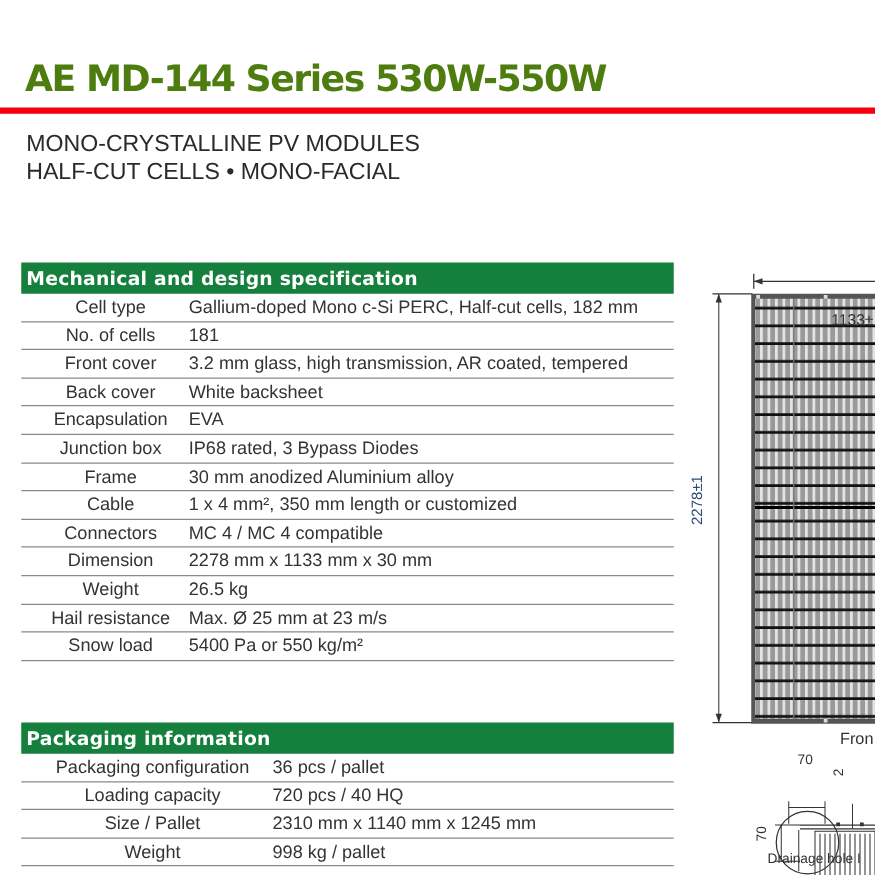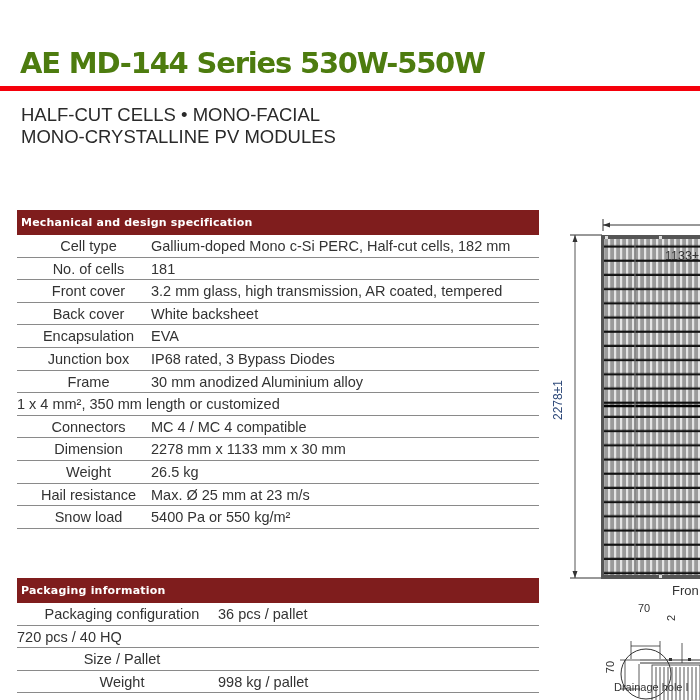--- a/index.html
+++ b/index.html
@@ -25,23 +25,23 @@
     white-space: nowrap;
   }
   .subtitle div { margin: 0; }
 
   .spec-table {
     position: absolute; left: 17px; width: 522px;
   }
   .spec-table.mech { top: 210px; }
   .spec-table.pack { top: 578px; }
   .section-header {
-    background: #7f1d1d; color: #ffffff;
+    background: #15803d; color: #ffffff;
     font-family: "DejaVu Sans", sans-serif; font-weight: bold;
-    font-size: 11px; height: 25px; line-height: 26px;
+    font-size: 15px; height: 25px; line-height: 26px;
     padding-left: 4px; white-space: nowrap; letter-spacing: 0.2px;
   }
   .row {
     display: flex; height: 22.6px; line-height: 22px;
     border-bottom: 1.5px solid #8a8a8a;
     font-size: 14.5px; color: #333333; white-space: nowrap;
     box-sizing: border-box;
   }
   .row .label { padding-left: 9px; text-align: center; }
   .mech .row .label { width: 125px; }
@@ -54,22 +54,22 @@
   .caption {
     position: absolute; font-size: 12.5px; color: #333; white-space: nowrap;
   }
 </style>
 </head>
 <body>
 
 <h1 class="title">AE MD-144 Series 530W-550W</h1>
 <div class="red-rule"></div>
 <div class="subtitle">
+  <div>MONO-CRYSTALLINE PV MODULES</div>
   <div>HALF-CUT CELLS • MONO-FACIAL</div>
-  <div>MONO-CRYSTALLINE PV MODULES</div>
 </div>
 
 <div class="spec-table mech">
   <div class="section-header">Mechanical and design specification</div>
   <div class="row">
       <span class="label">Cell type</span>
       <span class="value">Gallium-doped Mono c-Si PERC, Half-cut cells, 182 mm</span>
     </div>
   <div class="row">
       <span class="label">No. of cells</span>
@@ -89,20 +89,21 @@
     </div>
   <div class="row">
       <span class="label">Junction box</span>
       <span class="value">IP68 rated, 3 Bypass Diodes</span>
     </div>
   <div class="row">
       <span class="label">Frame</span>
       <span class="value">30 mm anodized Aluminium alloy</span>
     </div>
   <div class="row">
+      <span class="label">Cable</span>
       <span class="value">1 x 4 mm², 350 mm length or customized</span>
     </div>
   <div class="row">
       <span class="label">Connectors</span>
       <span class="value">MC 4 / MC 4 compatible</span>
     </div>
   <div class="row">
       <span class="label">Dimension</span>
       <span class="value">2278 mm x 1133 mm x 30 mm</span>
     </div>
@@ -120,24 +121,26 @@
     </div>
 </div>
 
 <div class="spec-table pack">
   <div class="section-header">Packaging information</div>
   <div class="row">
       <span class="label">Packaging configuration</span>
       <span class="value">36 pcs / pallet</span>
     </div>
   <div class="row">
+      <span class="label">Loading capacity</span>
       <span class="value">720 pcs / 40 HQ</span>
     </div>
   <div class="row">
       <span class="label">Size / Pallet</span>
+      <span class="value">2310 mm x 1140 mm x 1245 mm</span>
     </div>
   <div class="row">
       <span class="label">Weight</span>
       <span class="value">998 kg / pallet</span>
     </div>
 </div>
 
 <div class="drawing">
   <svg width="140" height="495" viewBox="0 0 140 495" xmlns="http://www.w3.org/2000/svg">
     <defs>

